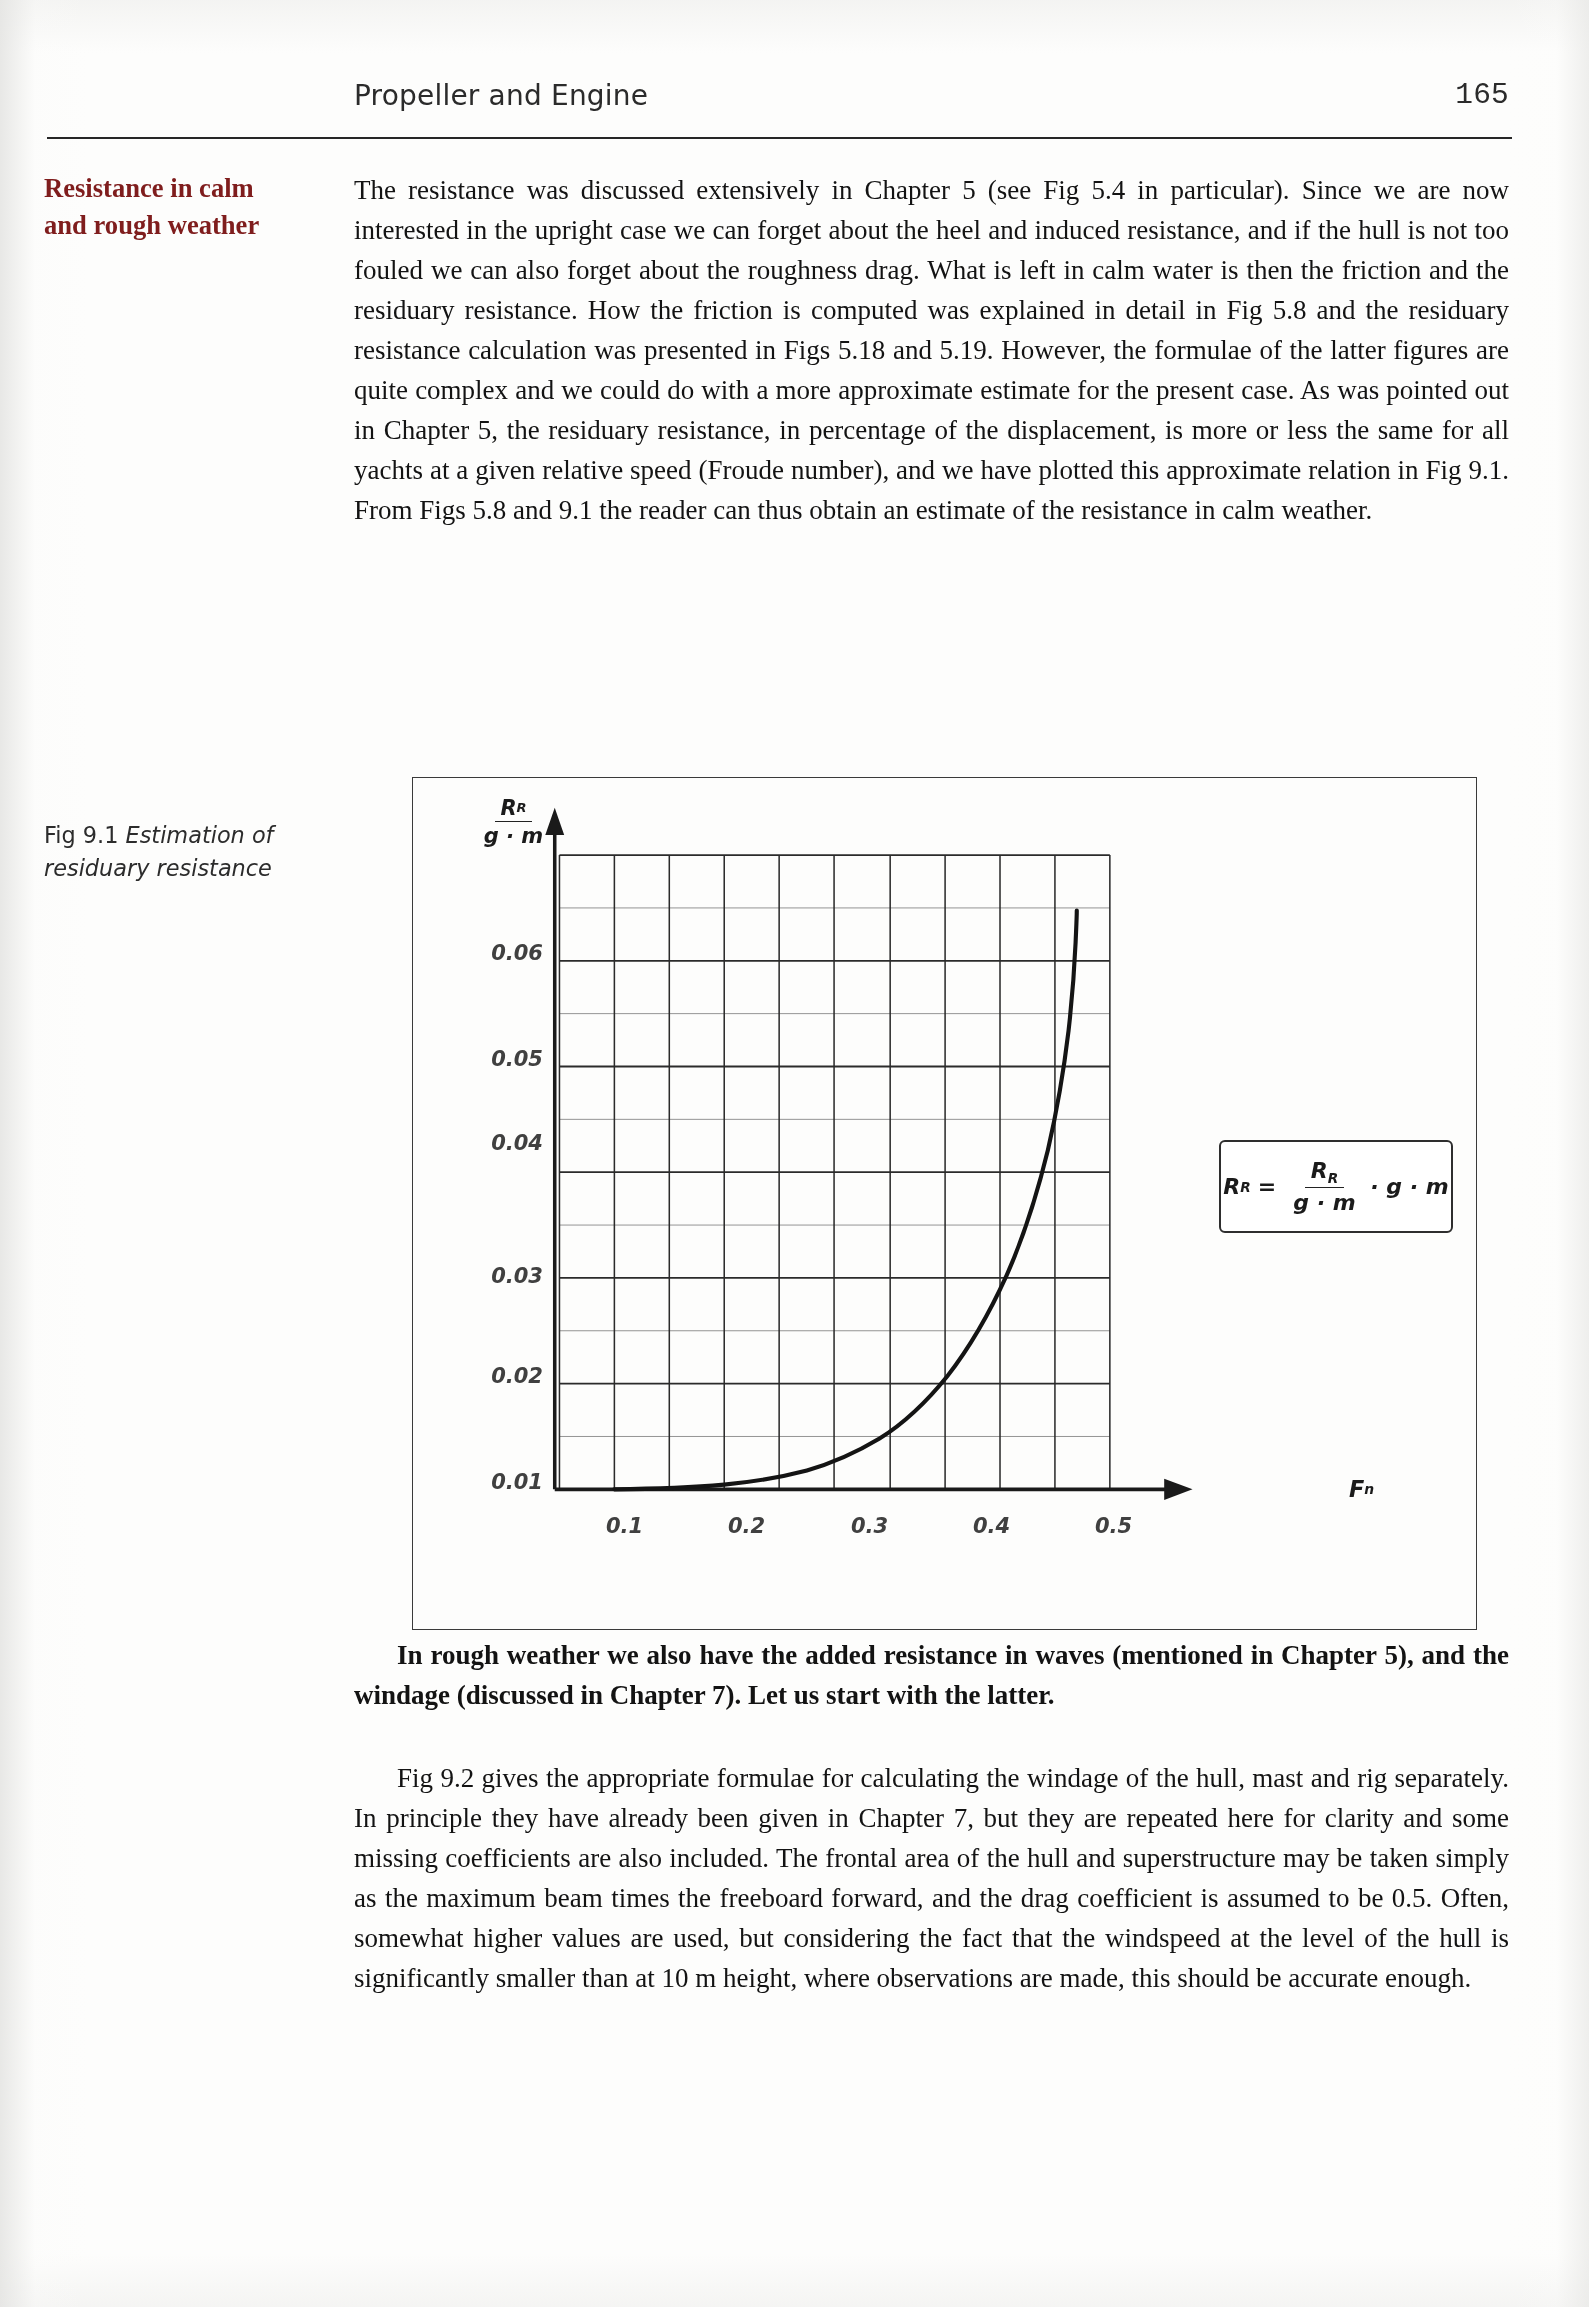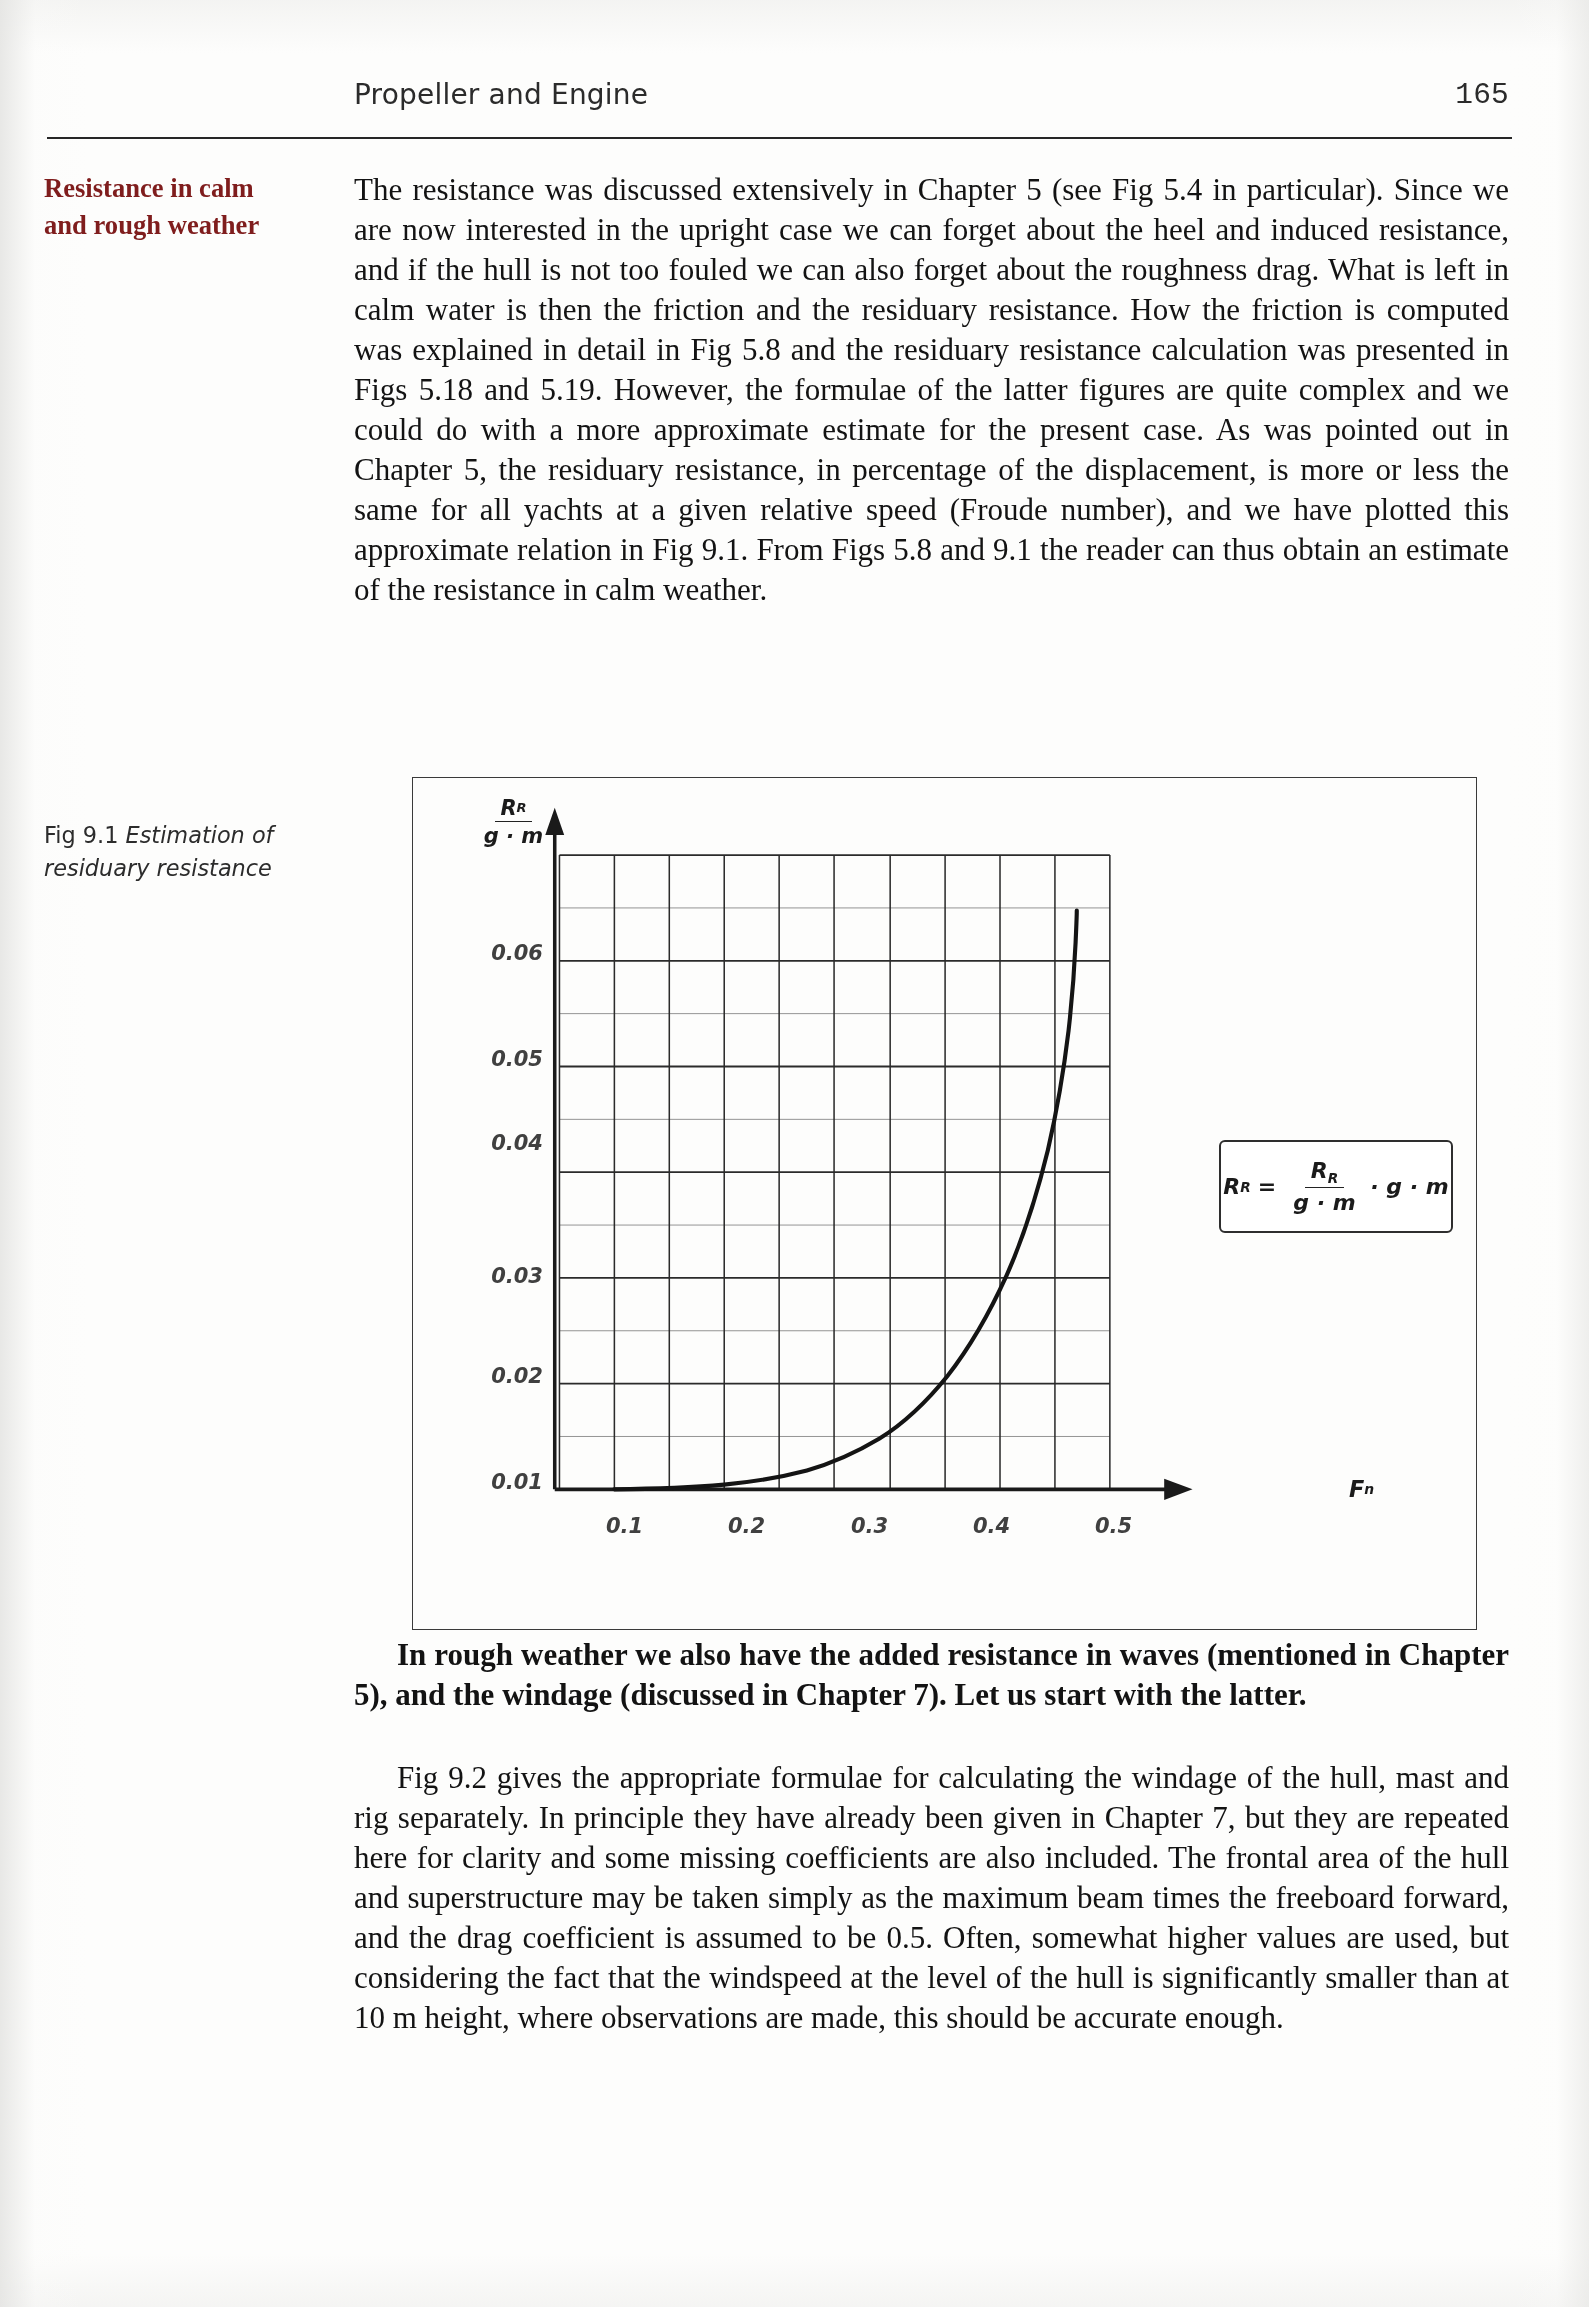--- a/index.html
+++ b/index.html
@@ -20,21 +20,21 @@
       linear-gradient(0deg, rgba(236,236,234,.5) 0px, rgba(255,255,255,0) 53px),
       #fdfdfc;
     pointer-events:none;
     z-index:0;
   }
   .layer { position:absolute; z-index:2; }
 
   
   #running-head{
     left:354px; top:78px; width:1155px;
-    display:flex; justify-content:space-between; align-items:flex-start;
+    display:flex; justify-content:space-between; align-items:center;
     font-family:"DejaVu Sans", sans-serif;
     font-size:28px; color:#2b2b2b; letter-spacing:0.2px;
   }
   #running-head .pg{ font-size:29.5px;font-family:Liberation Mono, monospace; }
   #head-rule{
     left:47px; top:137px; width:1465px; height:2.4px;
     background:#262626;
   }
 
   
@@ -49,21 +49,21 @@
   #fig-caption{
     left:44px; top:771px; width:307px;
     font-family:"DejaVu Sans", sans-serif;
     font-size:22.4px; line-height:33px; color:#2c2c2c;margin-top:48px;
   }
   #fig-caption .ital{ font-style:italic; }
 
   
   .body-col{
     left:354px; width:1155px;
-    font-size:31px; line-height:40px;
+    font-size:27px; line-height:40px;
     color:#131313;
     text-align:justify;
     text-justify:inter-word;
   }
   #para-1{ top:170px; }
   #para-2{ top:1635px;font-weight:bold; }
   #para-3{ top:1758px; }
   .indent{ text-indent:43px; }
 
   

